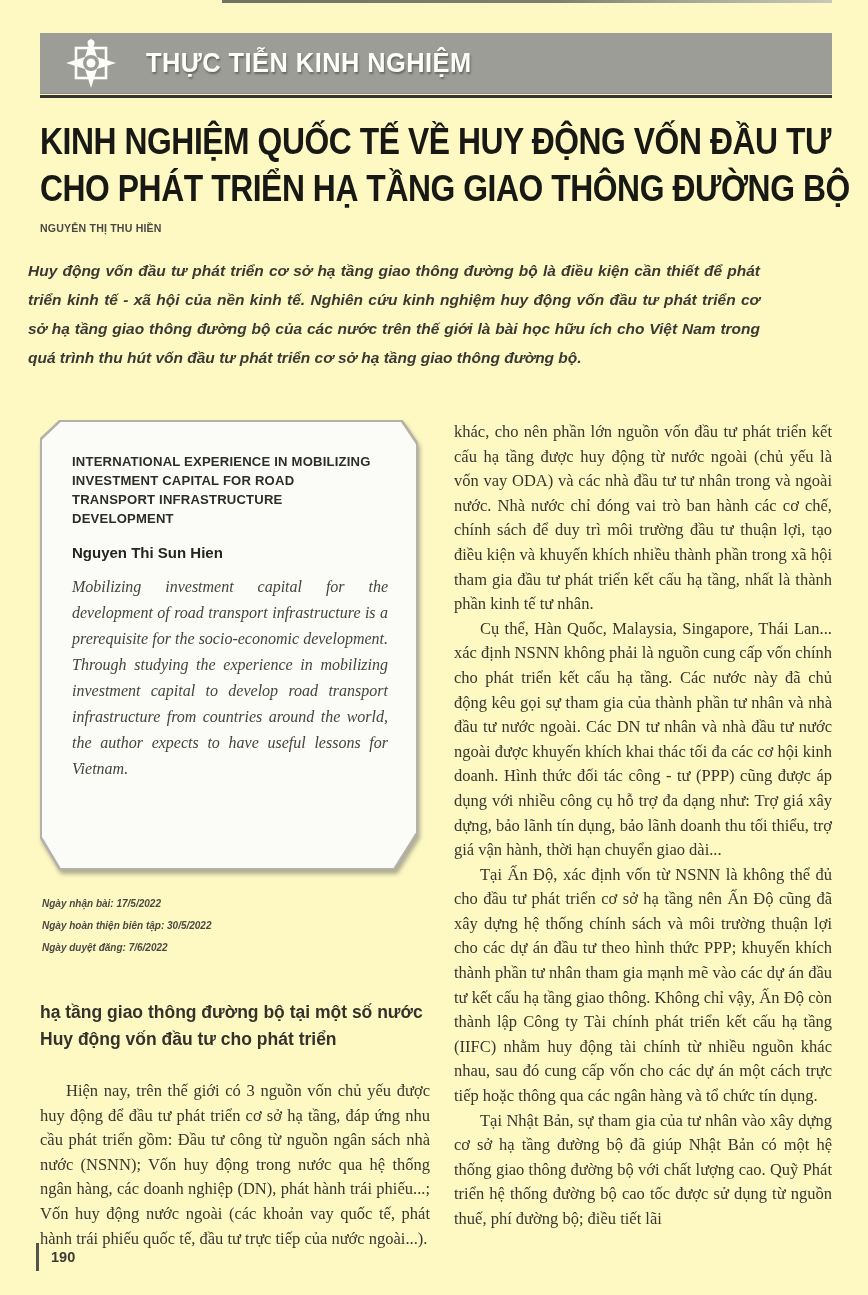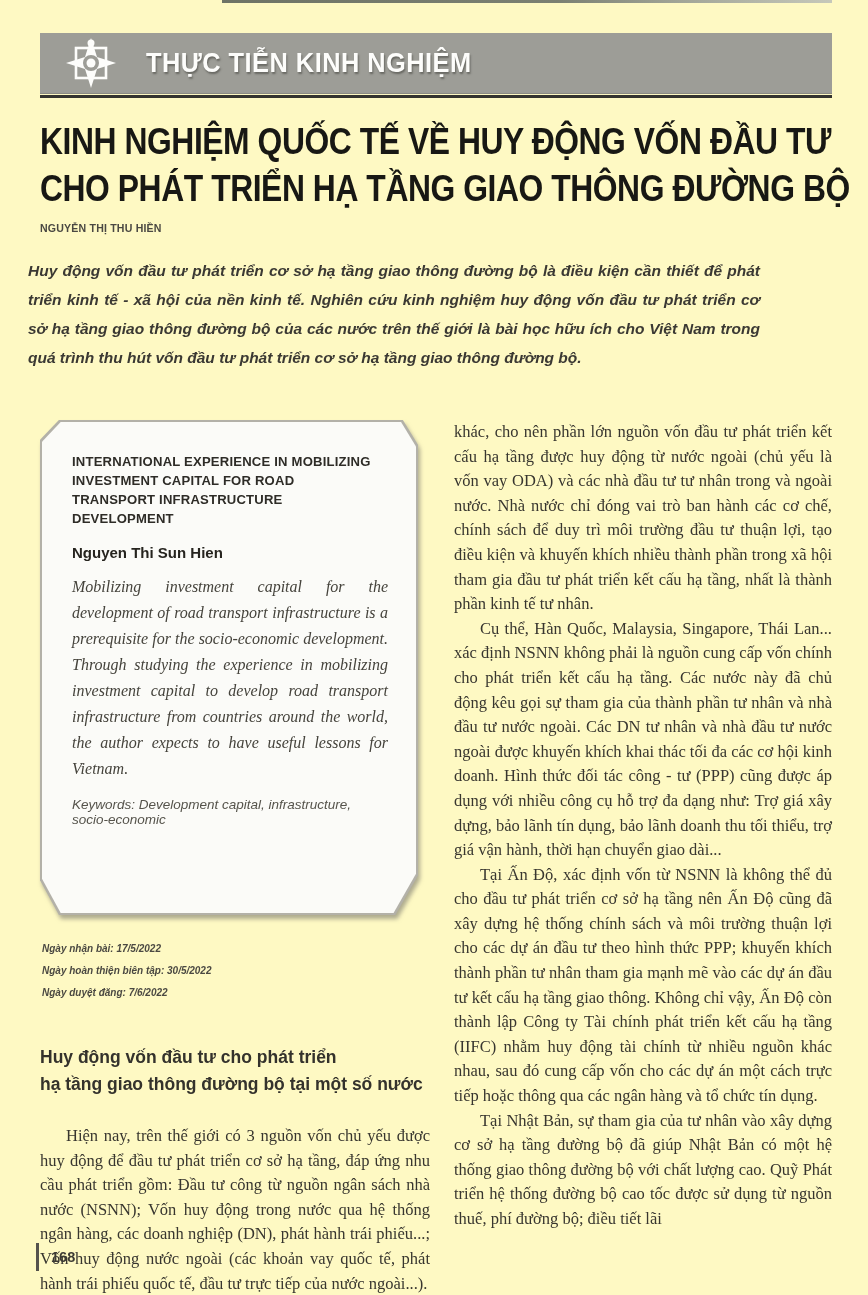--- a/index.html
+++ b/index.html
@@ -187,47 +187,46 @@
   <div class="columns">
 
     <div class="col-left">
 
       <div class="scrap">
         <div class="scrap-border">
           <div class="scrap-inner">
             <div class="scrap-title">INTERNATIONAL EXPERIENCE IN MOBILIZING INVESTMENT CAPITAL FOR ROAD TRANSPORT INFRASTRUCTURE DEVELOPMENT</div>
             <div class="scrap-author">Nguyen Thi Sun Hien</div>
             <div class="scrap-body">Mobilizing investment capital for the development of road transport infrastructure is a prerequisite for the socio-economic development. Through studying the experience in mobilizing investment capital to develop road transport infrastructure from countries around the world, the author expects to have useful lessons for Vietnam.</div>
-            <div class="scrap-keywords">Keywords: Development capital, infrastructure, socio-economic</div>
           </div>
         </div>
       </div>
 
       <div class="dates">
         <div>Ngày nhận bài: 17/5/2022</div>
         <div>Ngày hoàn thiện biên tập: 30/5/2022</div>
         <div>Ngày duyệt đăng: 7/6/2022</div>
       </div>
 
       <div class="section-heading">
+        <div>hạ tầng giao thông đường bộ tại một số nước</div>
         <div>Huy động vốn đầu tư cho phát triển</div>
-        <div>hạ tầng giao thông đường bộ tại một số nước</div>
       </div>
 
       <p class="body-par indent">Hiện nay, trên thế giới có 3 nguồn vốn chủ yếu được huy động để đầu tư phát triển cơ sở hạ tầng, đáp ứng nhu cầu phát triển gồm: Đầu tư công từ nguồn ngân sách nhà nước (NSNN); Vốn huy động trong nước qua hệ thống ngân hàng, các doanh nghiệp (DN), phát hành trái phiếu...; Vốn huy động nước ngoài (các khoản vay quốc tế, phát hành trái phiếu quốc tế, đầu tư trực tiếp của nước ngoài...).</p>
 
     </div>
 
     <div class="col-right">
       <p class="body-par">khác, cho nên phần lớn nguồn vốn đầu tư phát triển kết cấu hạ tầng được huy động từ nước ngoài (chủ yếu là vốn vay ODA) và các nhà đầu tư tư nhân trong và ngoài nước. Nhà nước chỉ đóng vai trò ban hành các cơ chế, chính sách để duy trì môi trường đầu tư thuận lợi, tạo điều kiện và khuyến khích nhiều thành phần trong xã hội tham gia đầu tư phát triển kết cấu hạ tầng, nhất là thành phần kinh tế tư nhân.</p>
       <p class="body-par indent">Cụ thể, Hàn Quốc, Malaysia, Singapore, Thái Lan... xác định NSNN không phải là nguồn cung cấp vốn chính cho phát triển kết cấu hạ tầng. Các nước này đã chủ động kêu gọi sự tham gia của thành phần tư nhân và nhà đầu tư nước ngoài. Các DN tư nhân và nhà đầu tư nước ngoài được khuyến khích khai thác tối đa các cơ hội kinh doanh. Hình thức đối tác công - tư (PPP) cũng được áp dụng với nhiều công cụ hỗ trợ đa dạng như: Trợ giá xây dựng, bảo lãnh tín dụng, bảo lãnh doanh thu tối thiểu, trợ giá vận hành, thời hạn chuyển giao dài...</p>
       <p class="body-par indent">Tại Ấn Độ, xác định vốn từ NSNN là không thể đủ cho đầu tư phát triển cơ sở hạ tầng nên Ấn Độ cũng đã xây dựng hệ thống chính sách và môi trường thuận lợi cho các dự án đầu tư theo hình thức PPP; khuyến khích thành phần tư nhân tham gia mạnh mẽ vào các dự án đầu tư kết cấu hạ tầng giao thông. Không chỉ vậy, Ấn Độ còn thành lập Công ty Tài chính phát triển kết cấu hạ tầng (IIFC) nhằm huy động tài chính từ nhiều nguồn khác nhau, sau đó cung cấp vốn cho các dự án một cách trực tiếp hoặc thông qua các ngân hàng và tổ chức tín dụng.</p>
       <p class="body-par indent">Tại Nhật Bản, sự tham gia của tư nhân vào xây dựng cơ sở hạ tầng đường bộ đã giúp Nhật Bản có một hệ thống giao thông đường bộ với chất lượng cao. Quỹ Phát triển hệ thống đường bộ cao tốc được sử dụng từ nguồn thuế, phí đường bộ; điều tiết lãi</p>
     </div>
 
   </div>
 
   <div class="folio">
     <div class="folio-bar"></div>
-    <div class="folio-num">168</div>
+    <div class="folio-num">190</div>
   </div>
 
 </div>
 
 </body></html>

